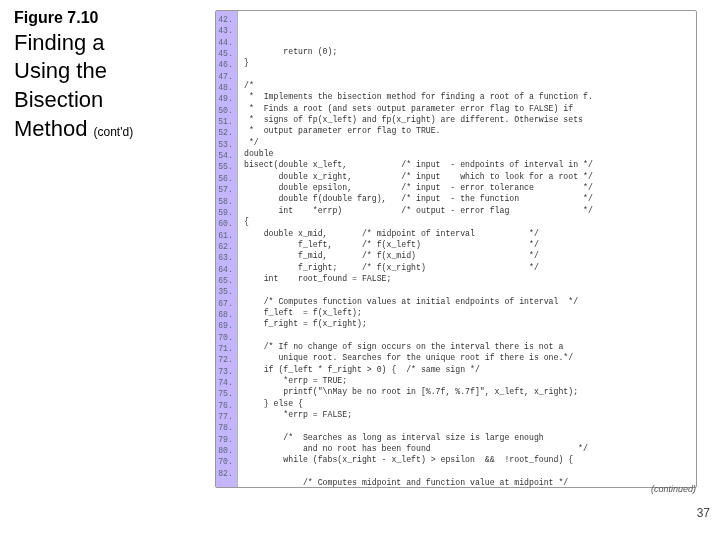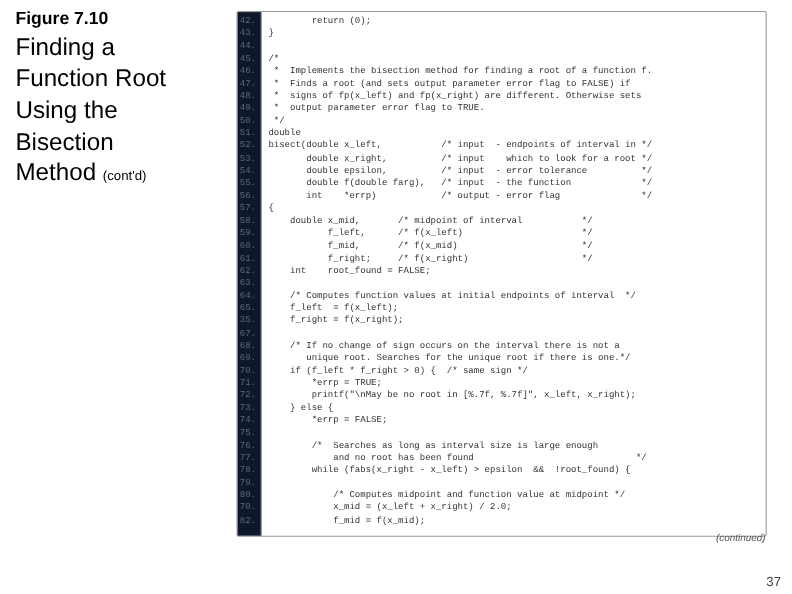--- a/index.html
+++ b/index.html
@@ -3,42 +3,41 @@
 <meta charset="utf-8">
 <style>
   * { margin: 0; padding: 0; box-sizing: border-box; }
   body { width: 720px; height: 540px; font-family: Arial, sans-serif; background: #fff; position: relative; overflow: hidden; }
   .slide { width: 720px; height: 540px; position: relative; }
   .title-block { position: absolute; left: 14px; top: 8px; width: 196px; }
   .fig-label { font-weight: bold; font-size: 16px; line-height: 1.3; }
   .fig-title { font-size: 22px; line-height: 1.3; }
   .contd { font-size: 12px; }
   .code-area { position: absolute; left: 215px; top: 10px; width: 482px; height: 478px; border: 1px solid #999; border-radius: 2px; display: flex; background: #fff; font-family: "Courier New", monospace; font-size: 8.2px; line-height: 1.38; color: #333; }
-  .gutter { background: #0f172a; color: #5a6a7a; text-align: left; padding: 3px 4px 3px 2px; width: 22px; border-right: 1px solid #a8b5c2; }
+  .gutter { background: #c4b5fd; color: #5a6a7a; text-align: center; padding: 3px 4px 3px 2px; width: 22px; border-right: 1px solid #a8b5c2; }
   .gutter div { height: 11.35px; }
-  .code-body { padding: 3px 0 3px 6px; white-space: pre; overflow: hidden; color: #333; width: 455px; }
+  .code-body { padding: 3px 0 3px 6px; white-space: pre; overflow: hidden; color: #333; width: 455px; margin-top: 32px; }
   .code-body div { height: 11.35px; }
   .continued { position: absolute; right: 24px; bottom: 46px; font-style: italic; font-size: 9px; color: #555; }
   .footer { position: absolute; left: 0; bottom: 6px; width: 720px; display: flex; align-items: center; }
   .logo { width: 60px; height: 28px; margin-left: 2px; display: flex; align-items: center; justify-content: center; }
   .logo-inner { width: 16px; height: 16px; border: 1px solid #777; border-radius: 3px; background: linear-gradient(135deg,#cfa,#6b3); }
   .logo-txt { font-size: 6px; color: #666; margin-left: 3px; line-height: 1; }
   .footer-l { font-family: "KaiTi","STKaiti",serif; font-size: 14px; color: #6a0a0a; margin-left: 4px; }
   .footer-r { font-size: 16px; font-weight: bold; color: #222; margin-left: 8px; text-decoration: underline; text-decoration-color: #ccc; }
-  .page-num { position: absolute; right: 10px; bottom: 4px; font-size: 12px; color: #444; }
+  .page-num { position: absolute; right: 10px; bottom: 20px; font-size: 12px; color: #444; }
 </style>
 </head>
 <body>
 
 <div class="slide">
 
   <div class="title-block">
     <div class="fig-label">Figure 7.10</div>
     <div class="fig-title">Finding a</div>
-    <div class="fig-title">Function Root</div>
     <div class="fig-title">Using the</div>
     <div class="fig-title">Bisection</div>
     <div class="fig-title"><span>Method </span><span class="contd">(cont'd)</span></div>
   </div>
 
   <div class="code-area">
     <div class="gutter" id="gutter">
         <div>42.</div>
         <div>43.</div>
         <div>44.</div>

